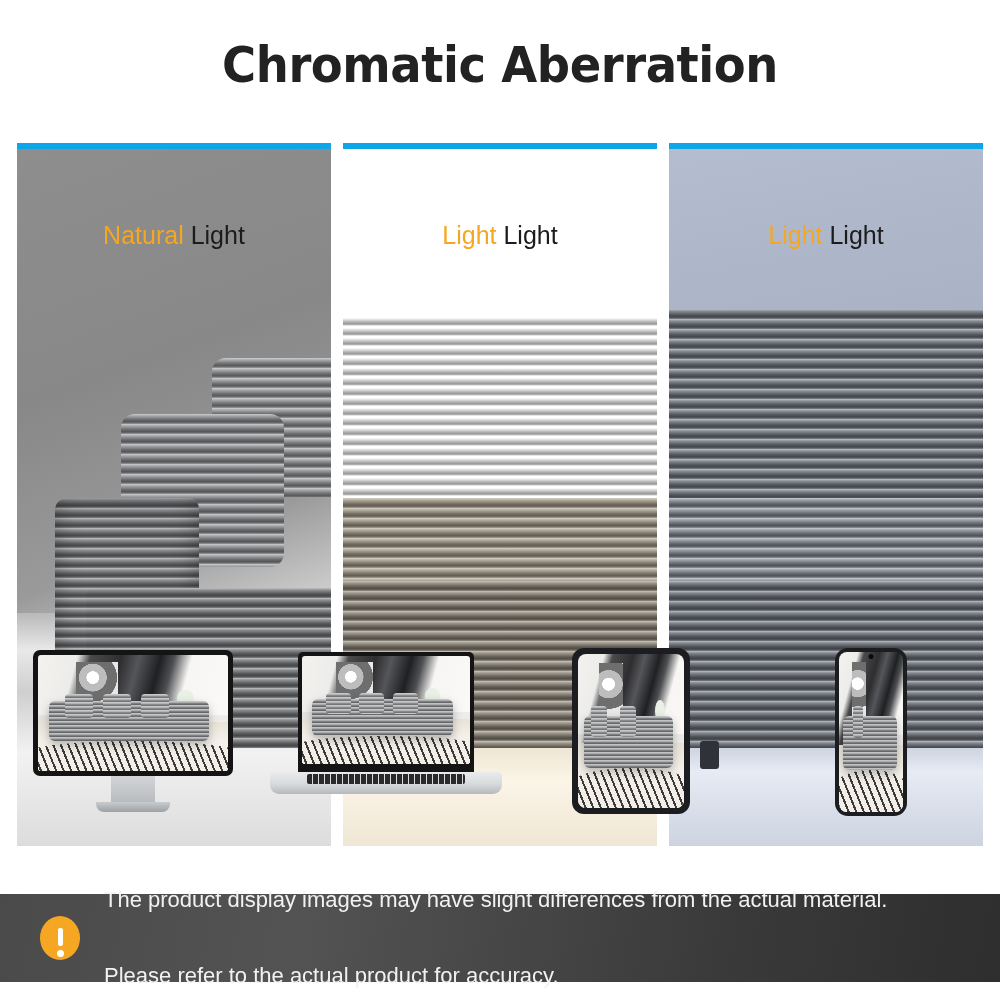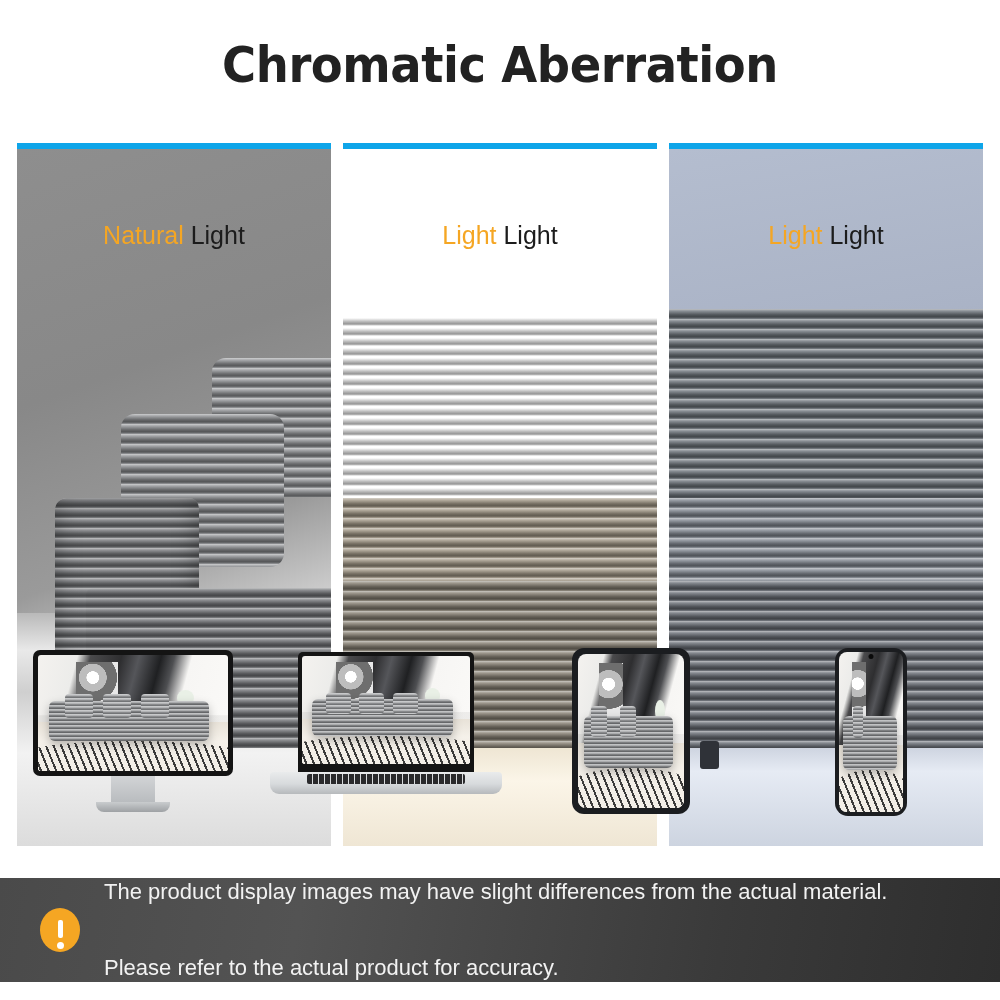--- a/index.html
+++ b/index.html
@@ -175,21 +175,21 @@
   .phone { left: 818px; top: 8px; width: 72px; height: 168px; }
   .phone .frame { width:100%; height:100%; background:#1b1d20; border-radius:13px; padding:4px; position:relative; }
   .phone .notch { position:absolute; left:50%; top:6px; transform:translateX(-50%);
      width:5px; height:5px; border-radius:50%; background:#0a0a0a; z-index:3; }
 
   .screen { width:100%; height:100%; overflow:hidden; border-radius:3px; }
   .tablet .screen, .phone .screen { border-radius:8px; }
 
   
   .disclaimer {
-    position: absolute; left: 0; bottom: 18px; width: 1000px; height: 104px;
+    position: absolute; left: 0; bottom: 18px; width: 1000px; height: 88px;
     background: linear-gradient(100deg,#4a4a4a 0%, #535353 30%, #3a3a3a 72%, #2e2e2e 100%);
     display: flex; align-items: center; gap: 24px;
     padding: 4px 40px;
   }
   .warn-icon {
     flex: 0 0 auto; width: 40px; height: 44px; position: relative;
   }
   .warn-icon .disc {
     width: 40px; height: 44px; border-radius: 50%;
     background: #f5a623;

